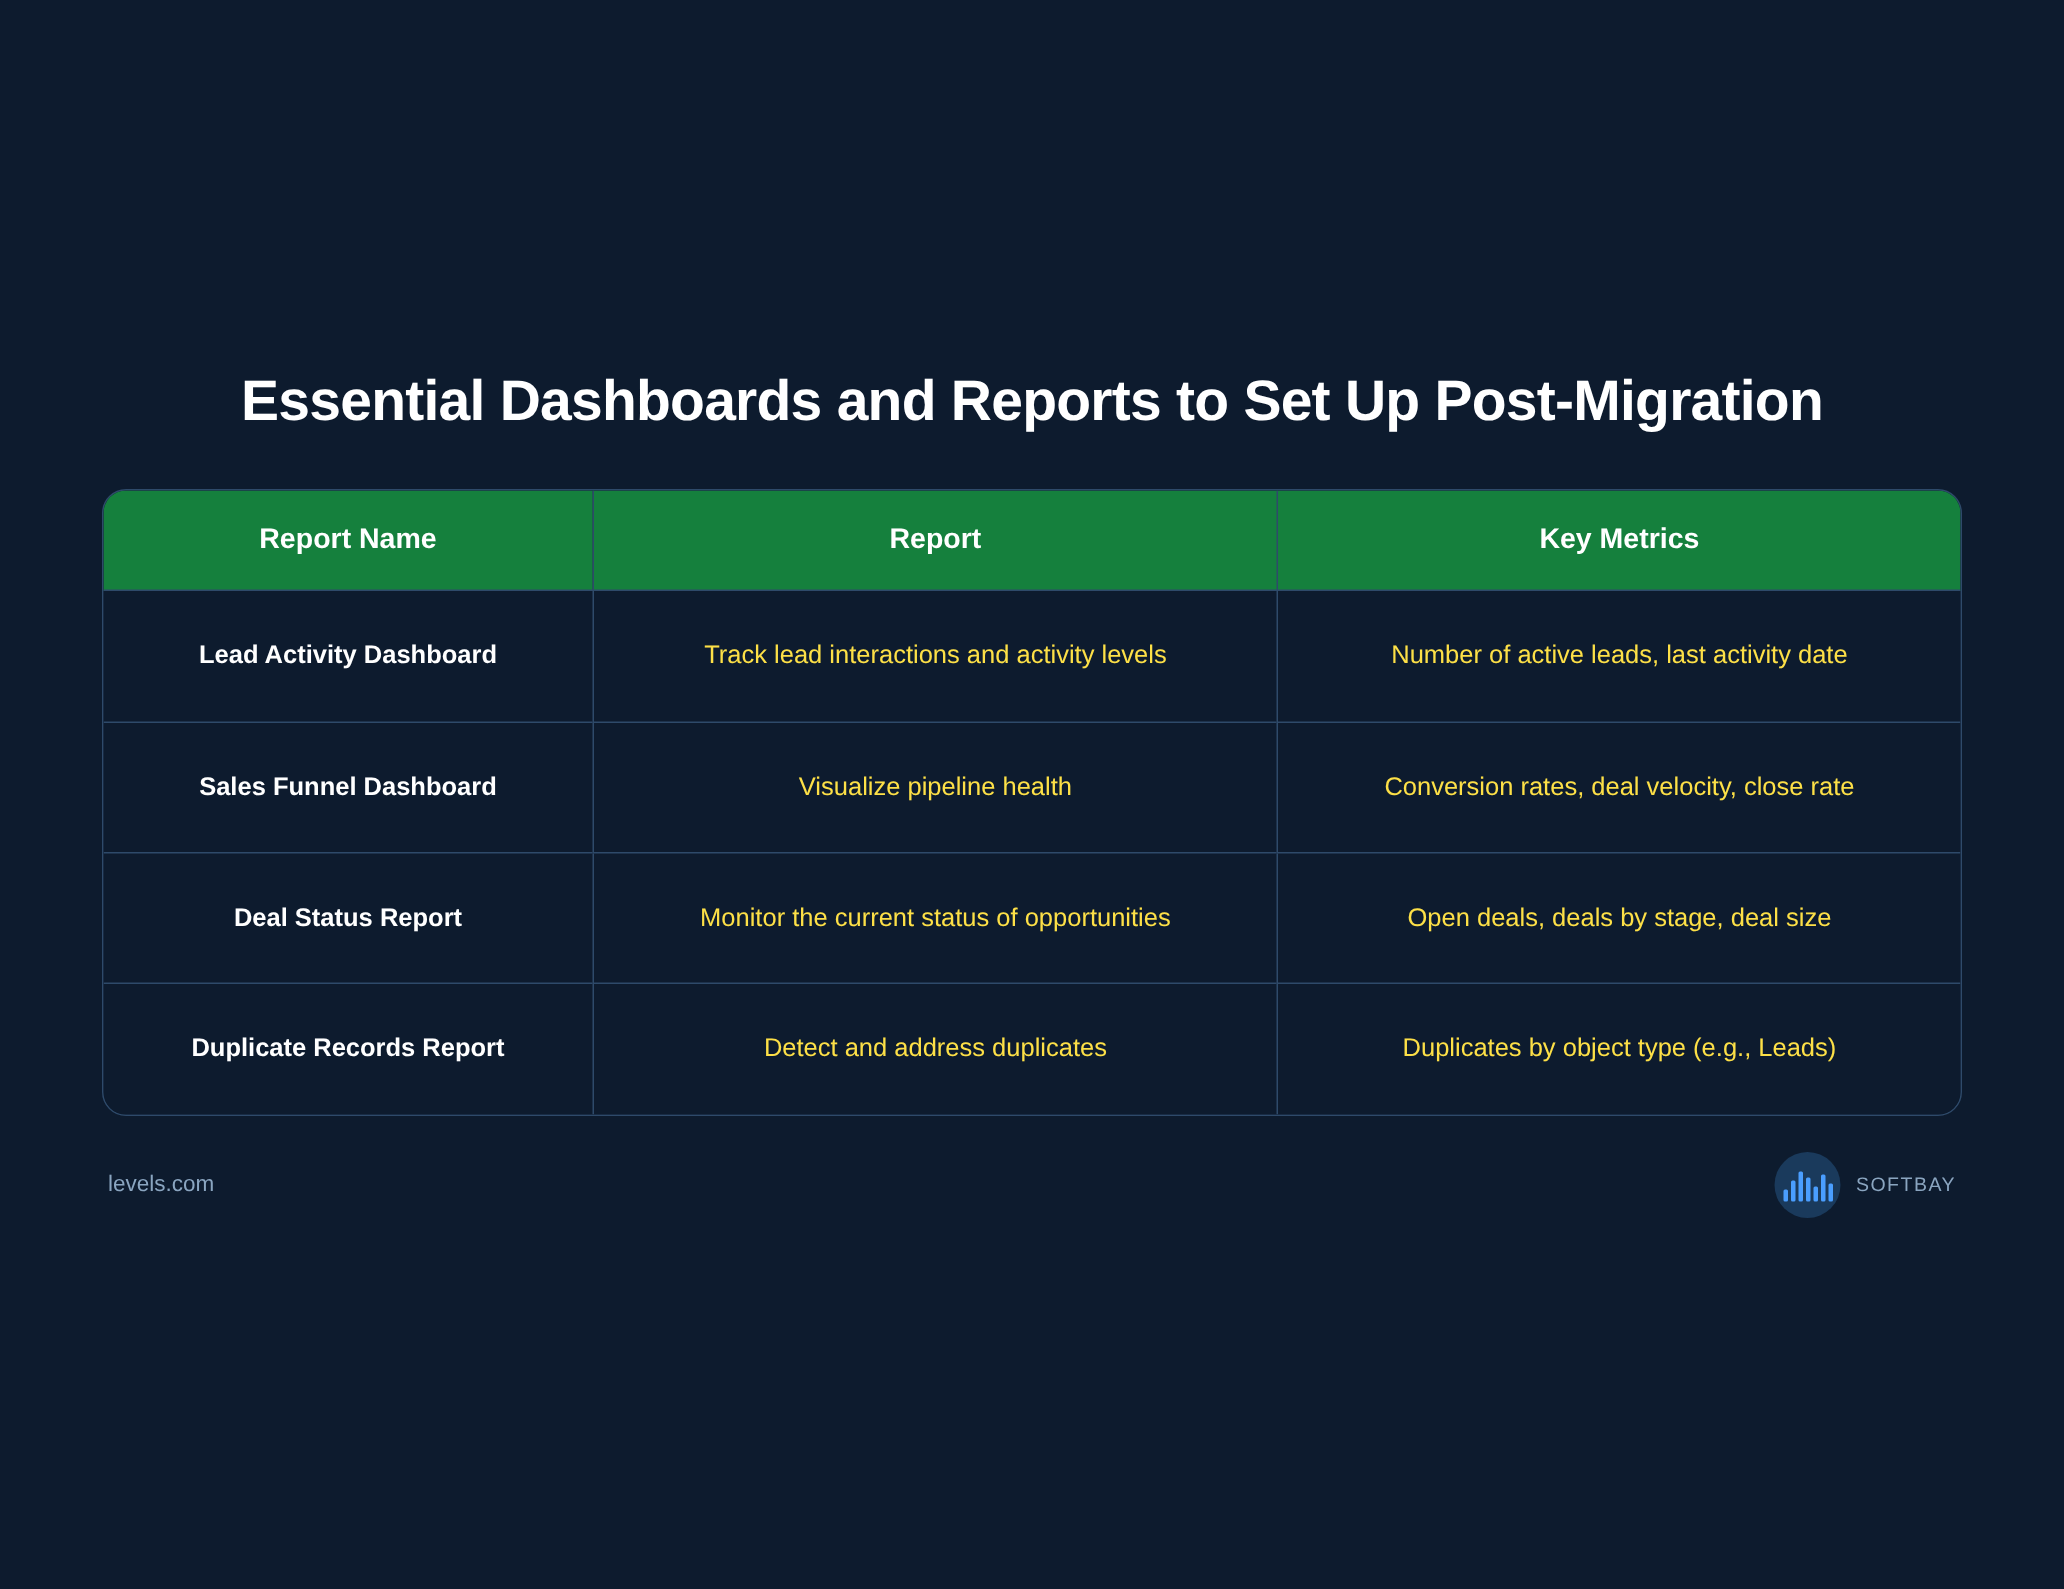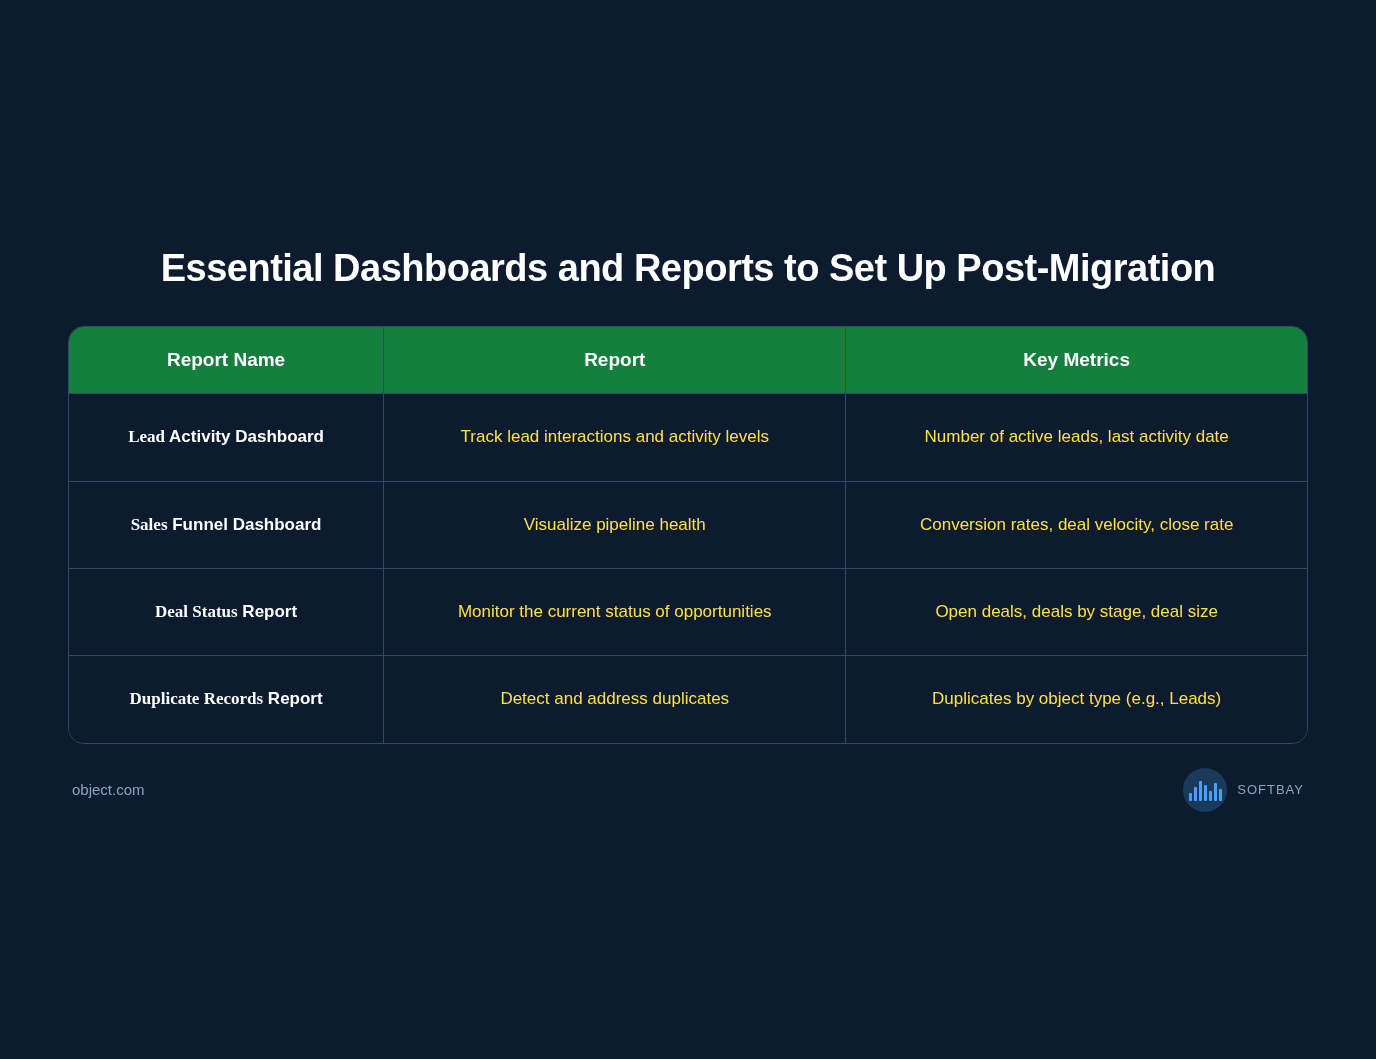--- a/index.html
+++ b/index.html
@@ -86,21 +86,20 @@
 
     .report-name-cell {
       font-size: 18px;
       font-weight: 700;
       color: #ffffff !important;
       text-align: center;
     }
 
     .report-name-cell .bold-word {
       font-weight: 900;
-      font-family: Liberation Serif, serif;
     }
 
     .footer {
       width: 1240px;
       display: flex;
       justify-content: space-between;
       align-items: center;
       margin-top: 24px;
       padding: 0 4px;
     }
@@ -183,21 +182,21 @@
           <tr>
             <td class="report-name-cell"><span class="bold-word">Duplicate Records</span> Report</td>
             <td>Detect and address duplicates</td>
             <td>Duplicates by object type (e.g., Leads)</td>
           </tr>
         </tbody>
     </table>
   </div>
 
   <div class="footer">
-    <span class="footer-domain">object.com</span>
+    <span class="footer-domain">levels.com</span>
     <div class="footer-logo">
       <div class="logo-icon">
         <div class="logo-bars">
           <div class="logo-bar" style="height:8px"></div>
           <div class="logo-bar" style="height:14px"></div>
           <div class="logo-bar" style="height:20px"></div>
           <div class="logo-bar" style="height:16px"></div>
           <div class="logo-bar" style="height:10px"></div>
           <div class="logo-bar" style="height:18px"></div>
           <div class="logo-bar" style="height:12px"></div>

